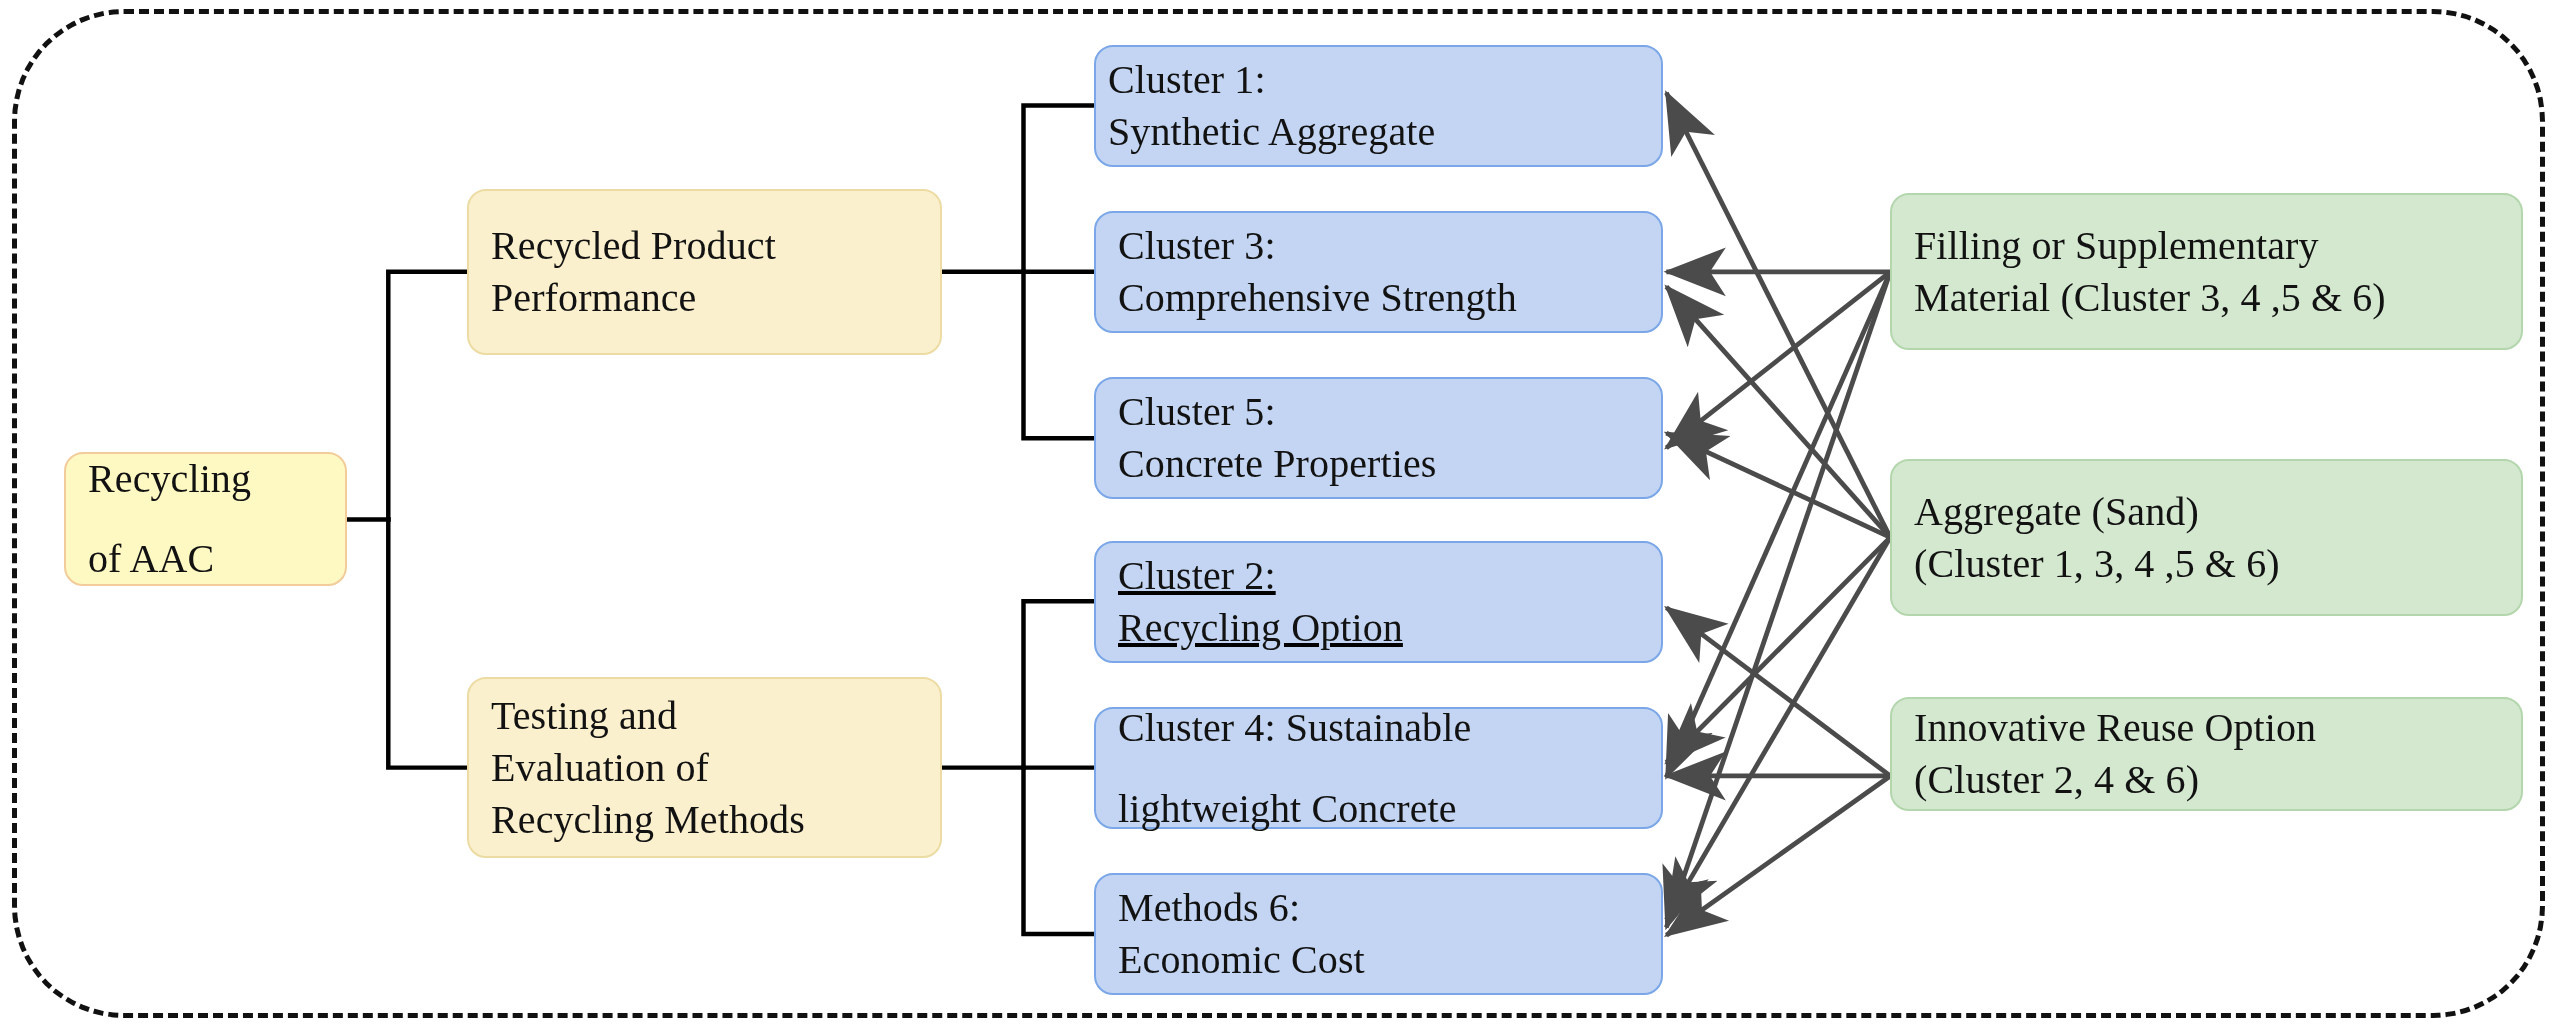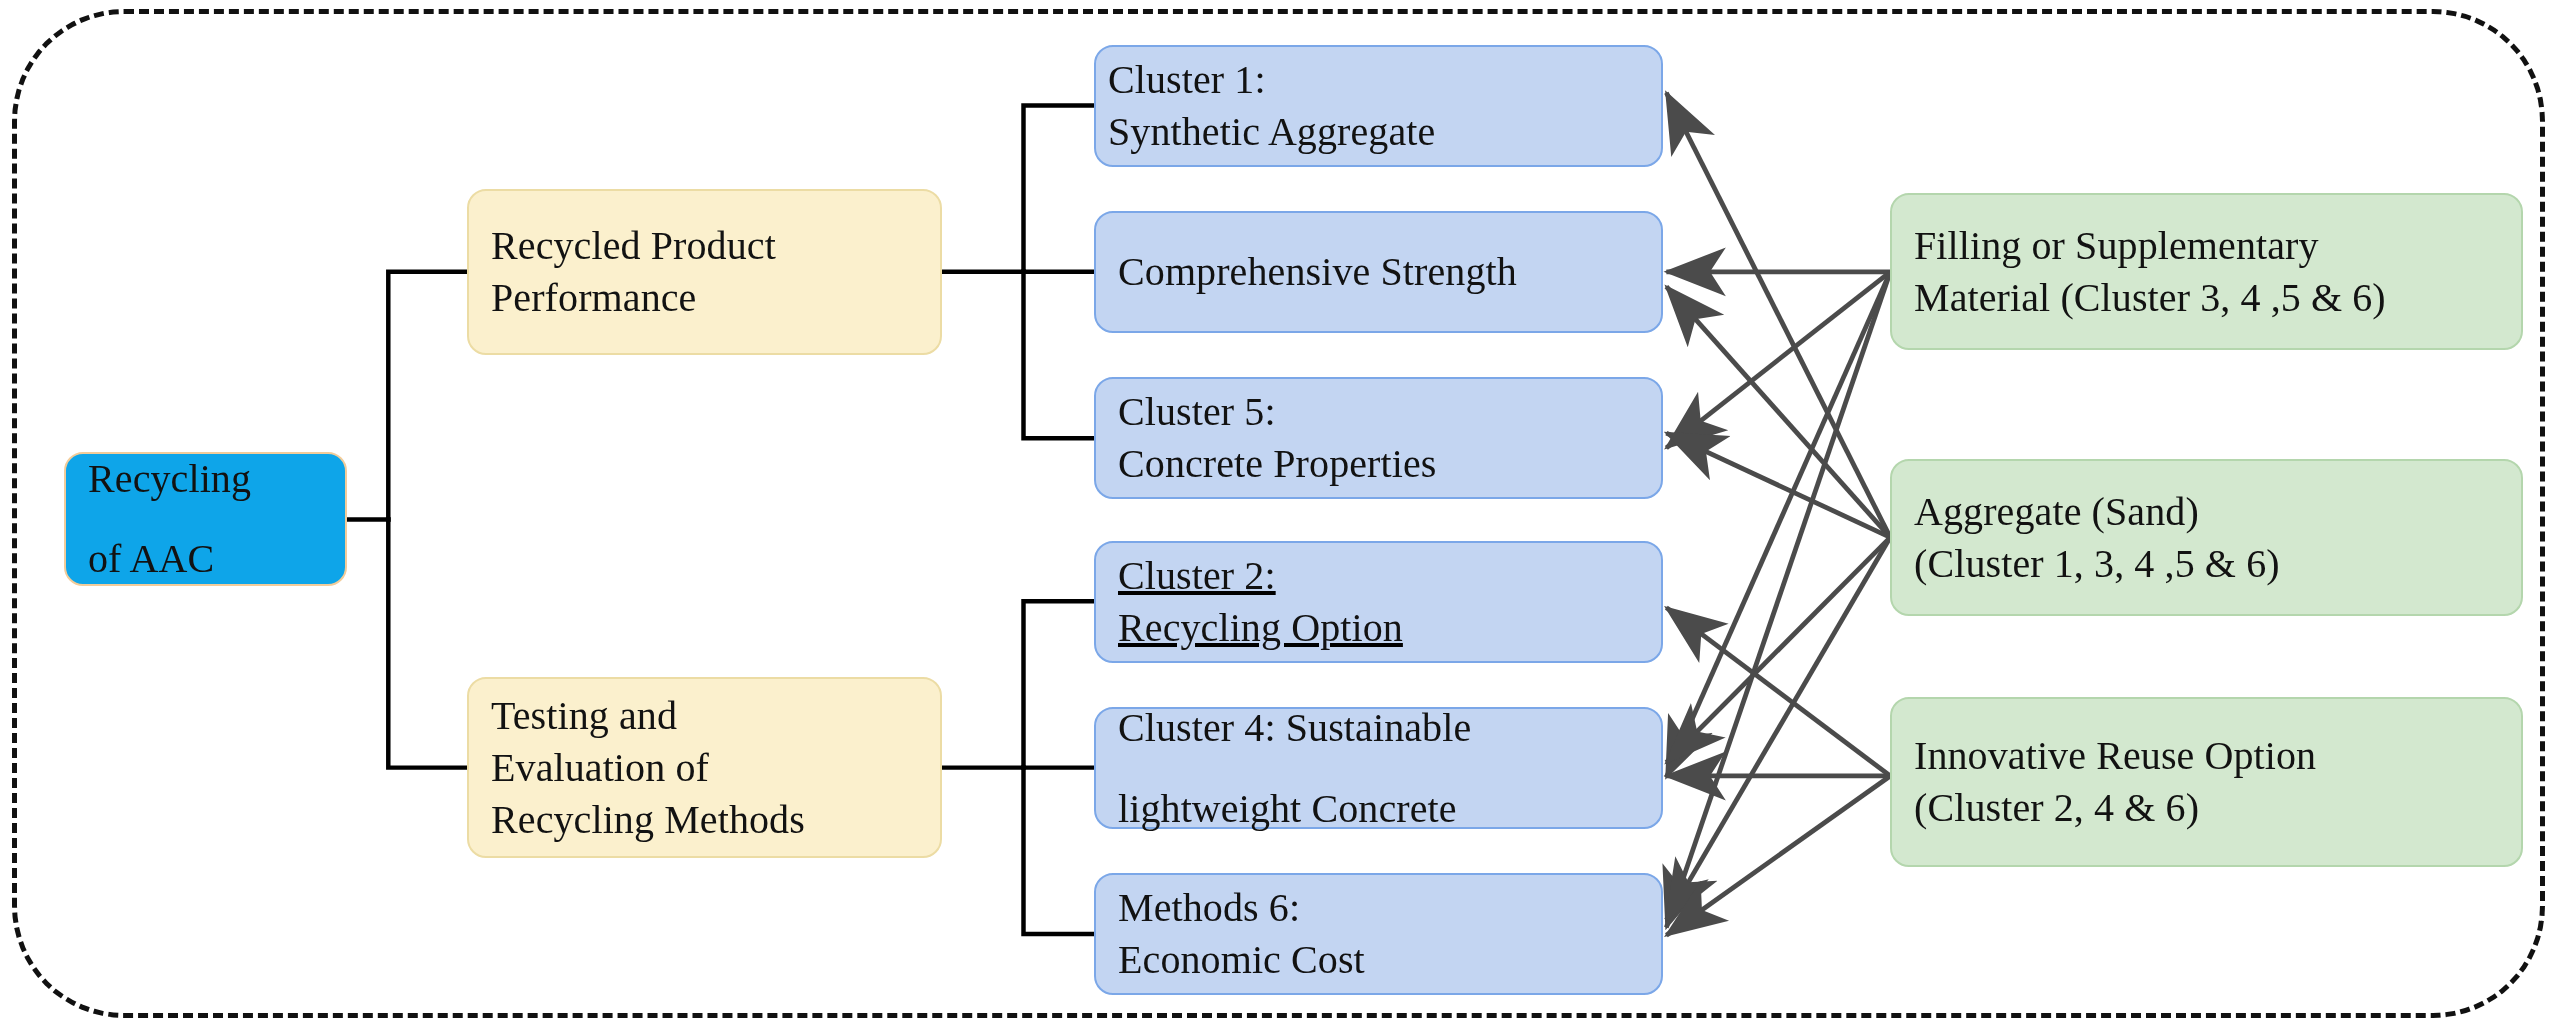--- a/index.html
+++ b/index.html
@@ -11,21 +11,21 @@
   }
   #edges{position:absolute;left:0;top:0;width:2576px;height:1035px;pointer-events:none;}
   .node{
     position:absolute;box-sizing:border-box;display:flex;flex-direction:column;
     justify-content:center;border-radius:19px;padding:0 22px;
   }
   .node .line{
     display:block;white-space:nowrap;color:#121212;
     font-size:40px;line-height:1.30;letter-spacing:0.1px;
   }
-  .root{background:#0ea5e9;border:2.6px solid #f2cc9a;gap:28px;}
+  .root{background:#fef9c3;border:2.6px solid #f2cc9a;gap:28px;}
   .branch{background:#fbf0cd;border:2.6px solid #ecdca4;}
   .cluster{background:#c3d5f2;border:2.6px solid #7ba7e8;}
   .target{background:#d3e8cf;border:2.6px solid #b4d6ad;}
 </style>
 </head>
 <body>
 
 <div id="stage">
 
   <div id="dashed-frame"></div>
@@ -84,20 +84,21 @@
     <span class="line">Evaluation of</span>
     <span class="line">Recycling Methods</span>
   </div>
 
   <div class="node cluster" style="left:1094px;top:45px;width:569px;height:122px;padding-left:12px;">
     <span class="line">Cluster 1:</span>
     <span class="line">Synthetic Aggregate</span>
   </div>
 
   <div class="node cluster" style="left:1094px;top:211px;width:569px;height:122px;">
+    <span class="line">Cluster 3:</span>
     <span class="line">Comprehensive Strength</span>
   </div>
 
   <div class="node cluster" style="left:1094px;top:377px;width:569px;height:122px;">
     <span class="line">Cluster 5:</span>
     <span class="line">Concrete Properties</span>
   </div>
 
   <div class="node cluster" style="left:1094px;top:541px;width:569px;height:122px;text-decoration:underline;">
     <span class="line">Cluster 2:</span>
@@ -117,19 +118,19 @@
   <div class="node target" style="left:1890px;top:193px;width:633px;height:157px;">
     <span class="line">Filling or Supplementary</span>
     <span class="line">Material (Cluster 3, 4 ,5 &amp; 6)</span>
   </div>
 
   <div class="node target" style="left:1890px;top:459px;width:633px;height:157px;">
     <span class="line">Aggregate (Sand)</span>
     <span class="line">(Cluster 1, 3, 4 ,5 &amp; 6)</span>
   </div>
 
-  <div class="node target" style="left:1890px;top:697px;width:633px;height:170px;">
+  <div class="node target" style="left:1890px;top:697px;width:633px;height:114px;">
     <span class="line">Innovative Reuse Option</span>
     <span class="line">(Cluster 2, 4 &amp; 6)</span>
   </div>
 
 </div>
 
 
 </body></html>

